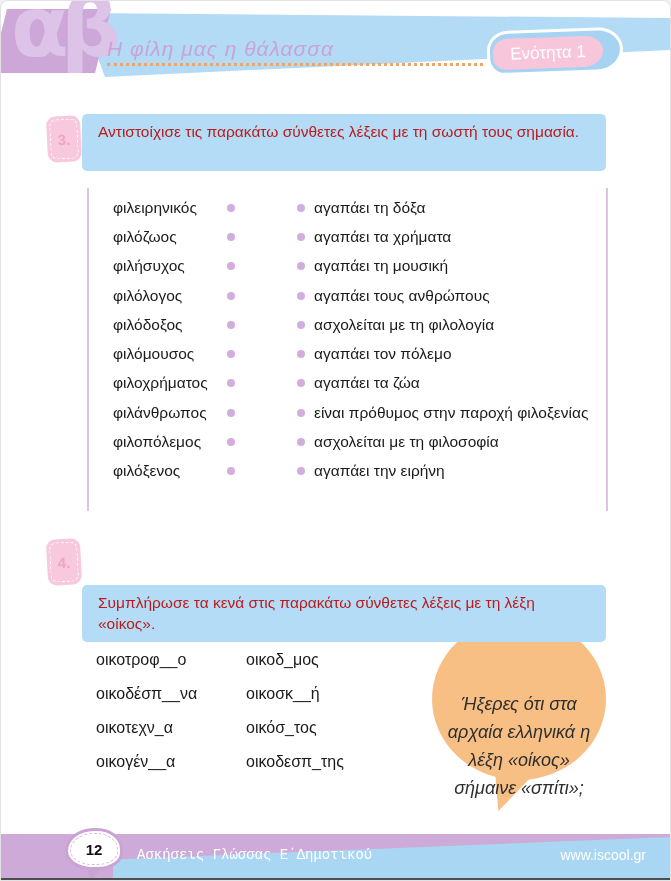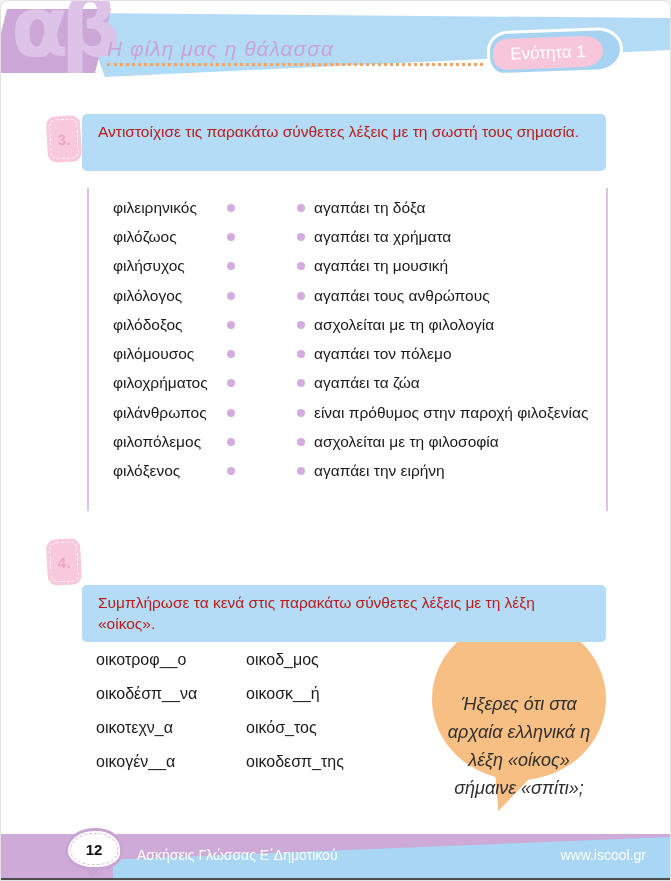--- a/index.html
+++ b/index.html
@@ -114,21 +114,21 @@
   }
   .pagenum-badge::after {
     content:""; position:absolute; inset:2px;
     border:1.5px dashed #D9BBE2;
     border-radius:55% 50% 48% 52% / 60% 55% 45% 50%;
   }
   .badge-tail {
     position:absolute; left:86px; top:868px; width:13px; height:13px; z-index:3;
     background:#C9A3D4; clip-path:polygon(0 0, 100% 0, 30% 100%);
   }
-  .footer-book { position:absolute; left:136px; top:846px; z-index:5; color:#ffffff; font-size:14px; }
+  .footer-book { position:absolute; left:136px; top:846px; z-index:5; color:#ffffff; font-size:14px;font-family:Liberation Mono, monospace; }
   .footer-site { position:absolute; right:24px; top:846px; z-index:5; color:#ffffff; font-size:14px; }
   .bottom-edge { position:absolute; left:0; top:877px; width:671px; height:4px; background:#4d4d4d; z-index:6; }
 </style>
 </head>
 <body>
 
 <div class="page">
 
   <div class="blue-band"></div>
   <div class="logo-block"></div>

